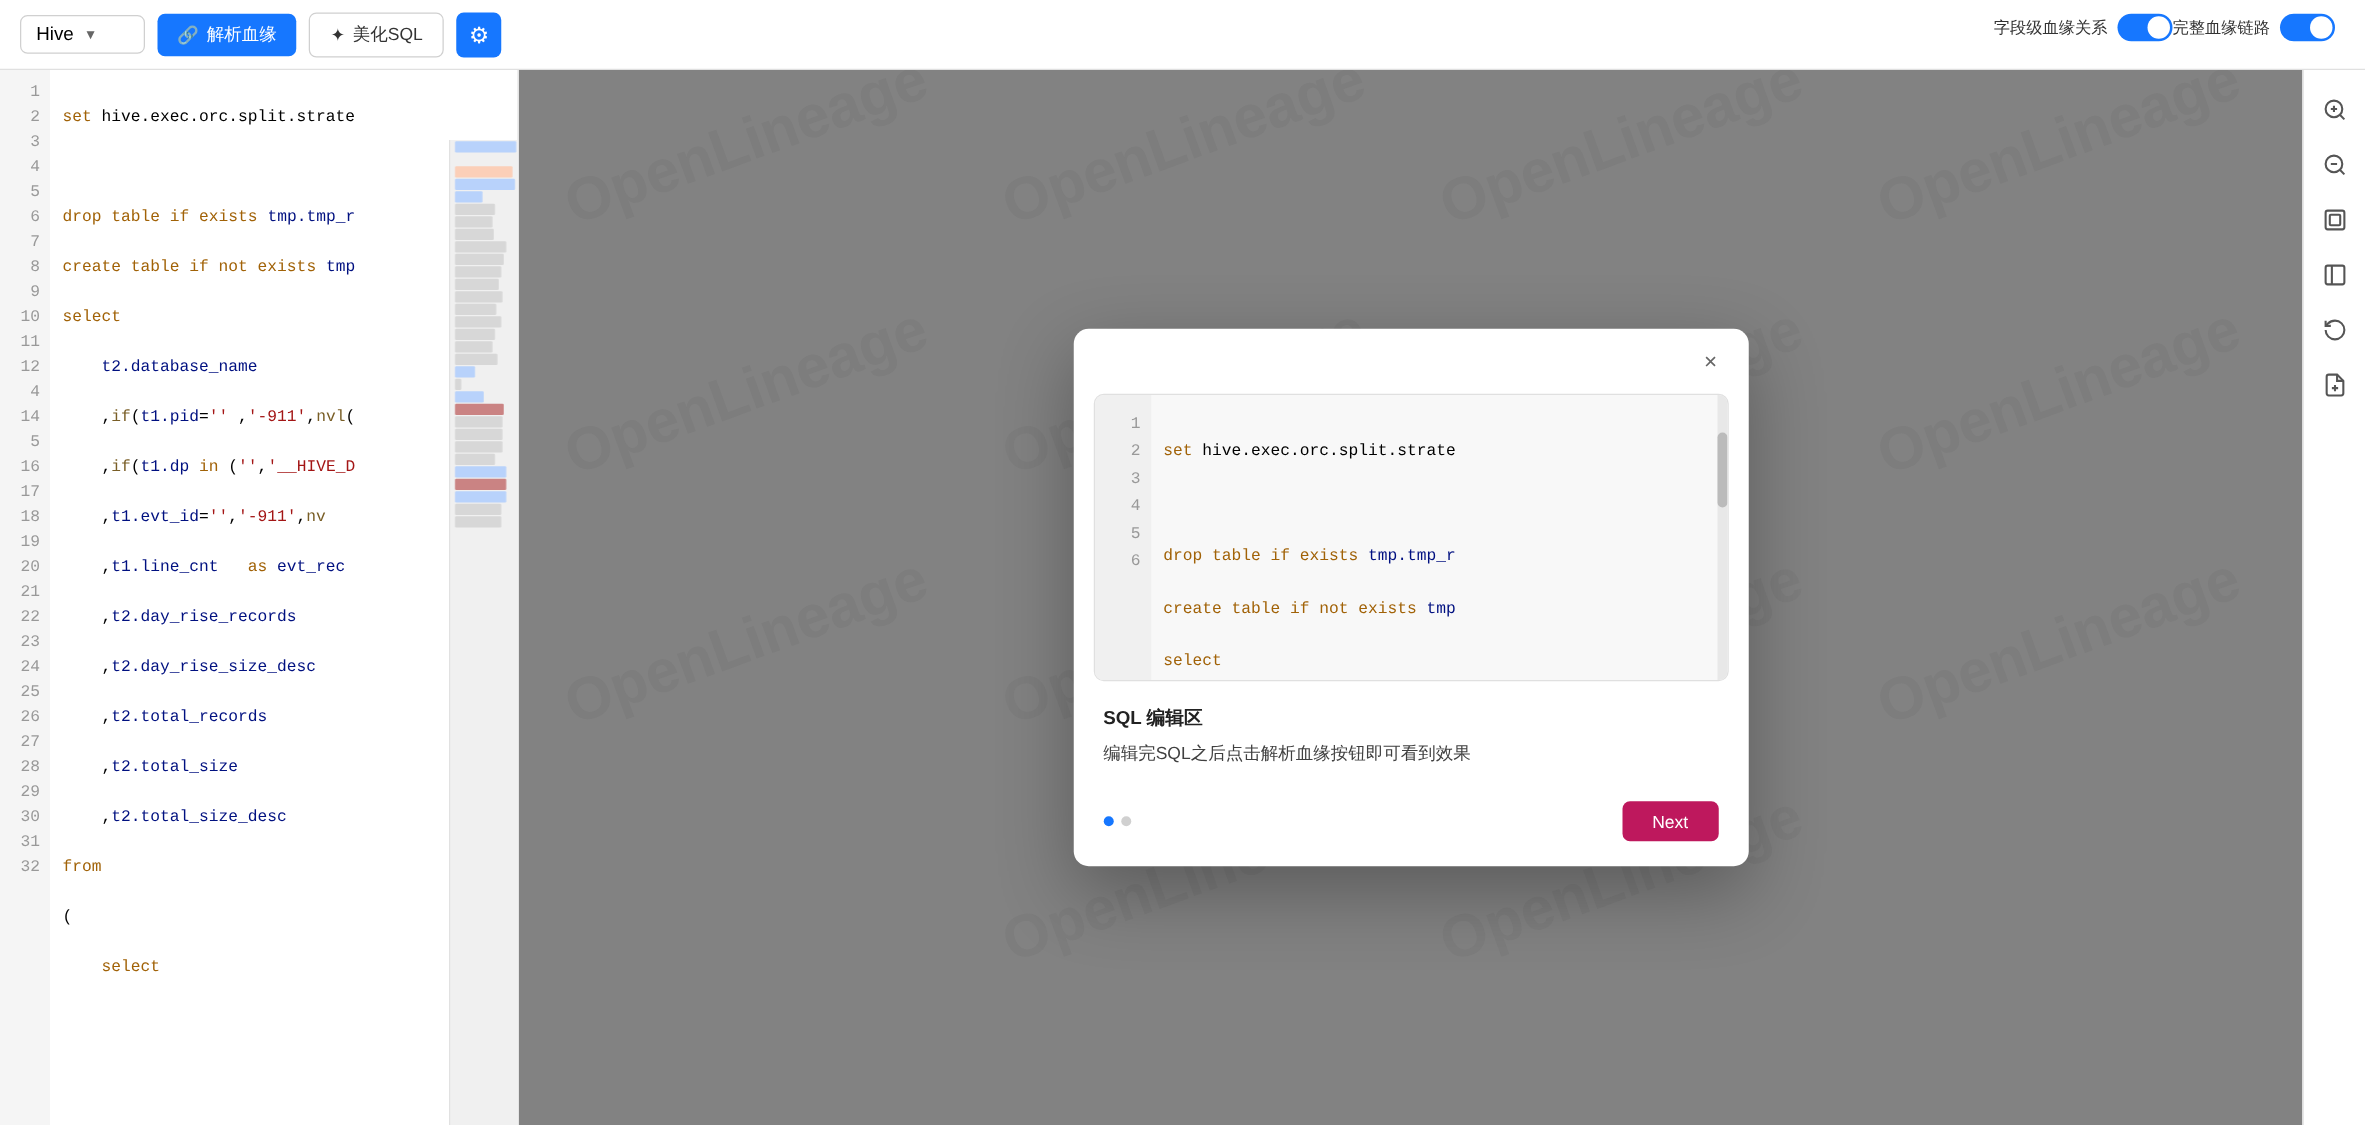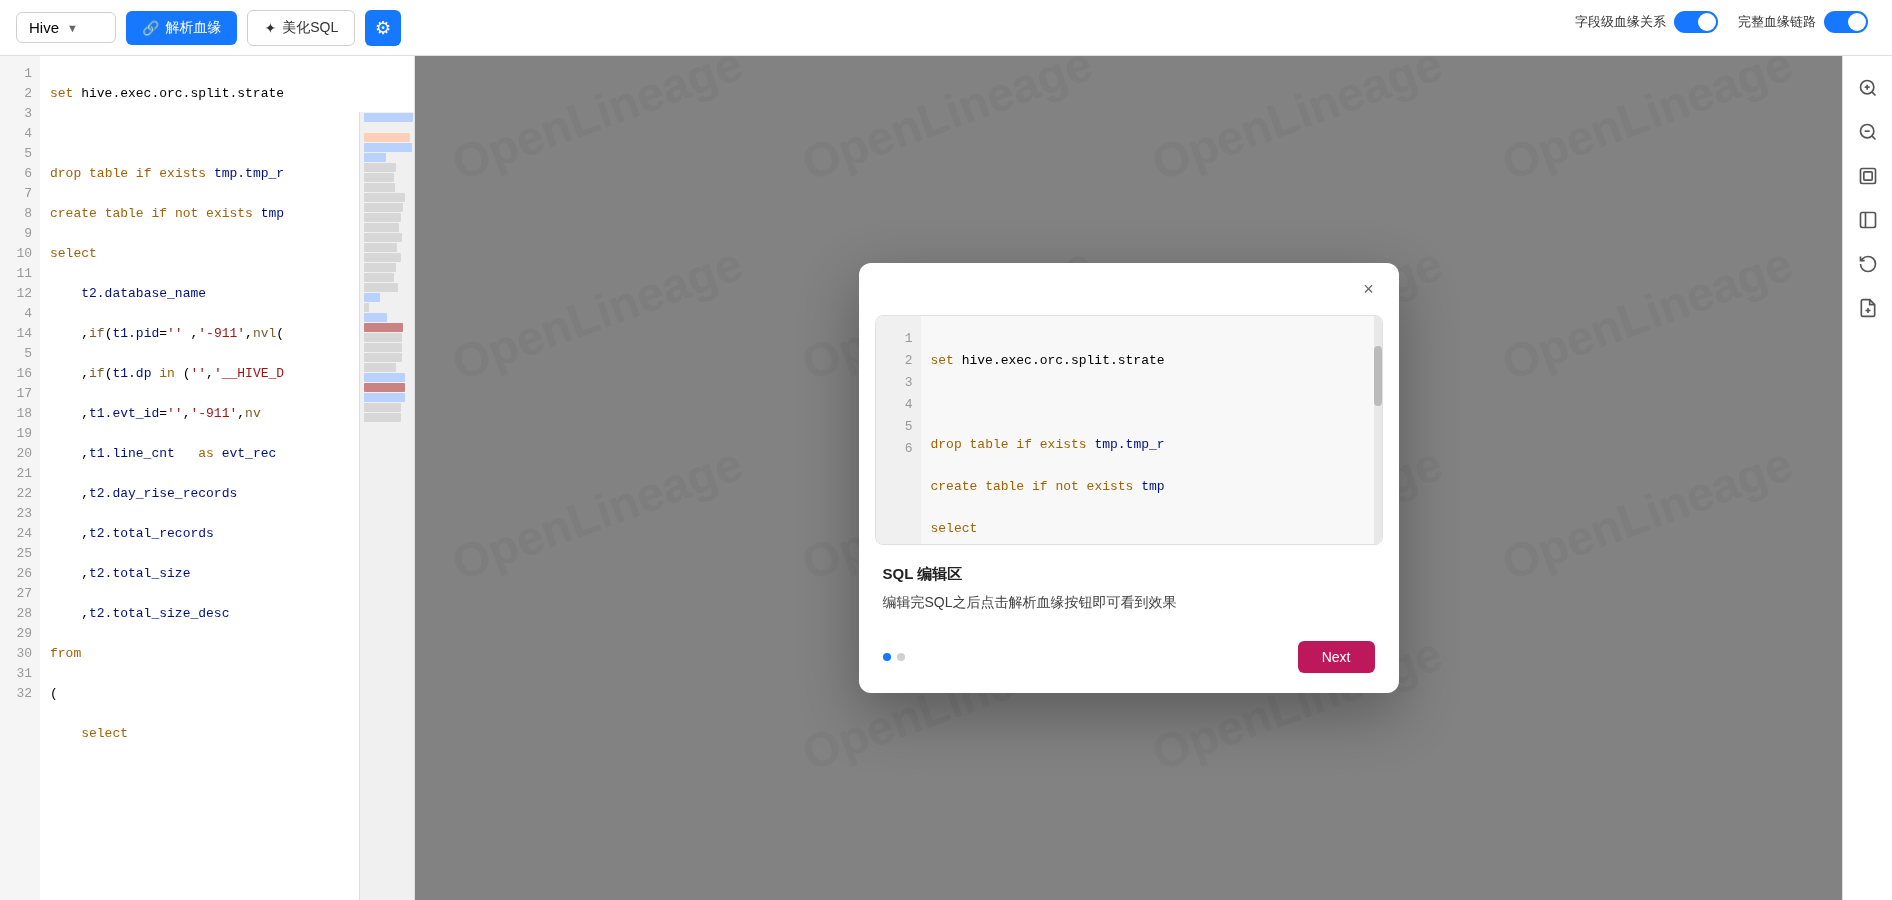--- a/index.html
+++ b/index.html
@@ -81,21 +81,20 @@
 
     
     .right-controls {
       position: absolute;
       top: 0;
       right: 0;
       height: 44px;
       display: flex;
       align-items: center;
       padding: 0 24px;
-      gap: 20px;
       z-index: 10;
       justify-content: space-between;
     }
     .toggle-group {
       display: flex;
       align-items: center;
       gap: 8px;
       font-size: 13px;
       color: #333;
     }
@@ -464,20 +463,21 @@
 <span class="code-line"></span>
 <span class="code-line"><span class="kw">drop</span> <span class="kw">table</span> <span class="kw">if</span> <span class="kw">exists</span> <span class="id">tmp.tmp_r</span></span>
 <span class="code-line"><span class="kw">create</span> <span class="kw">table</span> <span class="kw">if</span> <span class="kw">not</span> <span class="kw">exists</span> <span class="id">tmp</span></span>
 <span class="code-line"><span class="kw">select</span></span>
 <span class="code-line">    <span class="id">t2.database_name</span></span>
 <span class="code-line">    ,<span class="fn">if</span>(<span class="id">t1.pid</span>=<span class="str">''</span> ,<span class="str">'-911'</span>,<span class="fn">nvl</span>(</span>
 <span class="code-line">    ,<span class="fn">if</span>(<span class="id">t1.dp</span> <span class="kw">in</span> (<span class="str">''</span>,<span class="str">'__HIVE_D</span></span>
 <span class="code-line">    ,<span class="id">t1.evt_id</span>=<span class="str">''</span>,<span class="str">'-911'</span>,<span class="fn">nv</span></span>
 <span class="code-line">    ,<span class="id">t1.line_cnt</span>   <span class="kw">as</span> <span class="id">evt_rec</span></span>
 <span class="code-line">    ,<span class="id">t2.day_rise_records</span></span>
+<span class="code-line">    ,<span class="id">t2.day_rise_size_desc</span></span>
 <span class="code-line">    ,<span class="id">t2.total_records</span></span>
 <span class="code-line">    ,<span class="id">t2.total_size</span></span>
 <span class="code-line">    ,<span class="id">t2.total_size_desc</span></span>
 <span class="code-line"><span class="kw">from</span></span>
 <span class="code-line">(</span>
 <span class="code-line">    <span class="kw">select</span></span>
 
 
 
 

